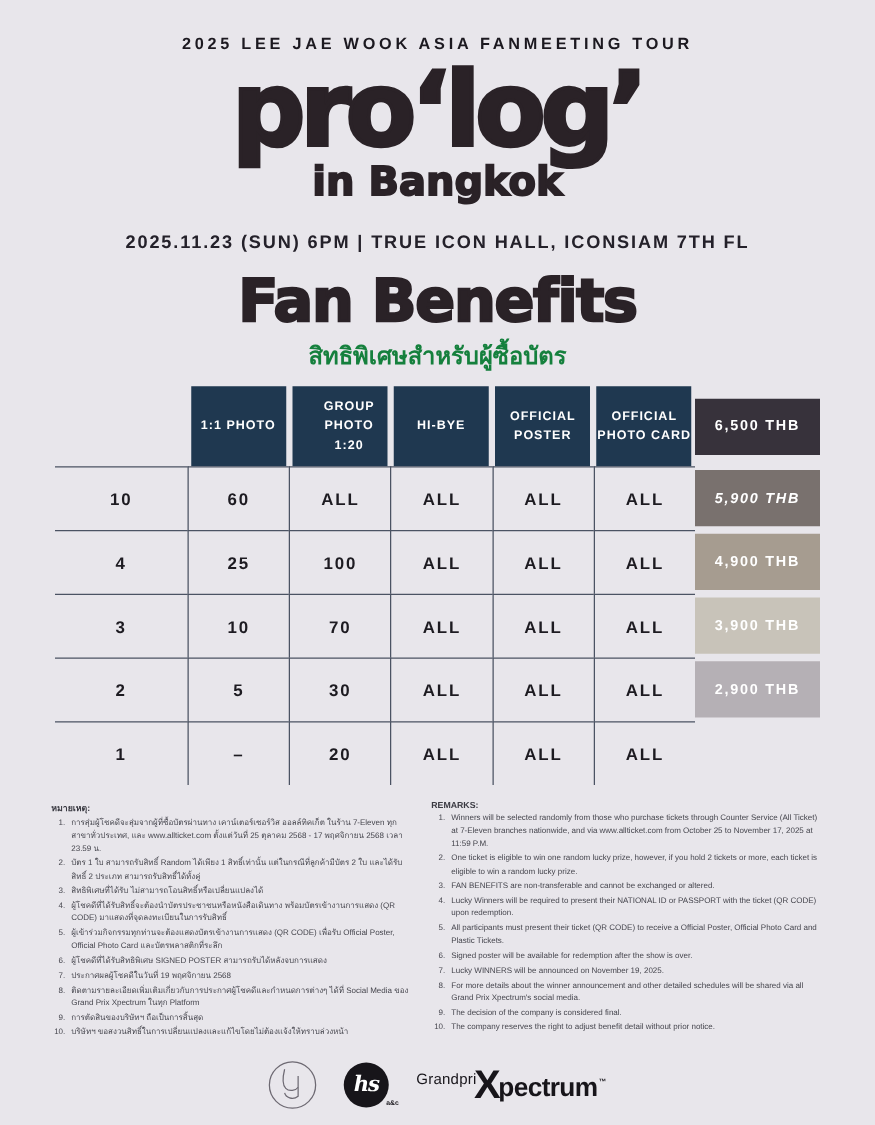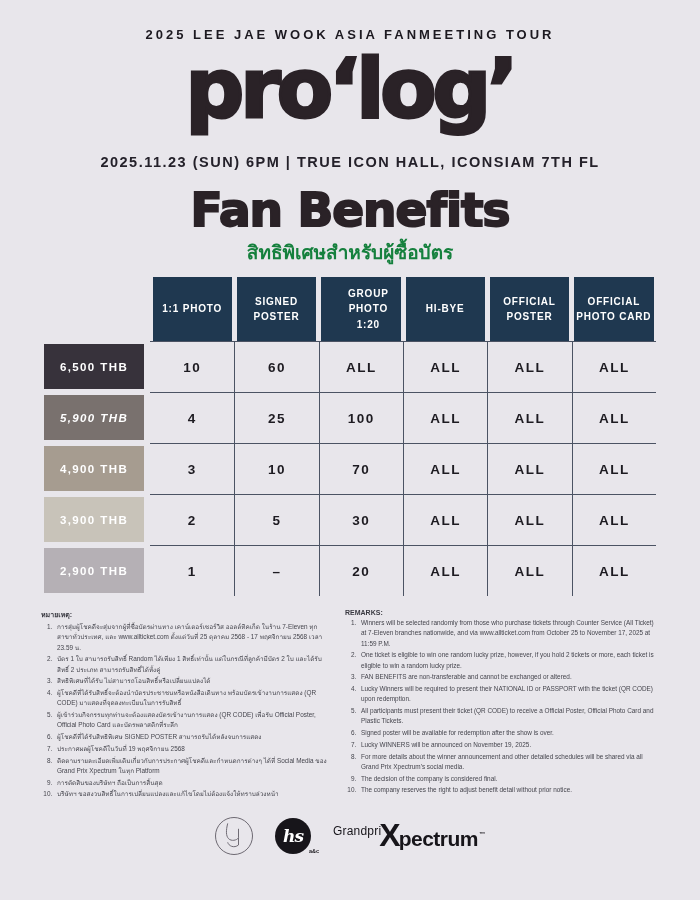--- a/index.html
+++ b/index.html
@@ -106,33 +106,31 @@
   .brand-tm { font-size:6px; font-weight:bold; margin-bottom:12px; margin-left:1px; }
 </style>
 </head>
 <body>
 
 <div class="poster">
 
   <div class="tour-title">2025 LEE JAE WOOK ASIA FANMEETING TOUR</div>
 
   <div class="logo-main">pro‘log’</div>
+  <div class="logo-sub">in Bangkok</div>
 
   <div class="event-info">2025.11.23 (SUN) 6PM | TRUE ICON HALL, ICONSIAM 7TH FL</div>
 
   <div class="fan-benefits">Fan Benefits</div>
   <div class="subtitle-th">สิทธิพิเศษสำหรับผู้ซื้อบัตร</div>
 
   <div class="benefits-grid">
     <div class="corner-cell"></div>
     <div class="hcell">
         <div class="hbox" style="background-color: rgb(31, 56, 80);">1:1 PHOTO</div>
-      </div>
-    <div class="hcell">
-        <div class="hbox" style="background-color: rgb(31, 56, 80);">SIGNED POSTER</div>
       </div>
     <div class="hcell">
         <div class="hbox" style="background-color: rgb(31, 56, 80); padding-left: 15px;">GROUP PHOTO 1:20</div>
       </div>
     <div class="hcell">
         <div class="hbox" style="background-color: rgb(31, 56, 80);">HI-BYE</div>
       </div>
     <div class="hcell">
         <div class="hbox" style="background-color: rgb(31, 56, 80);">OFFICIAL POSTER</div>
       </div>

